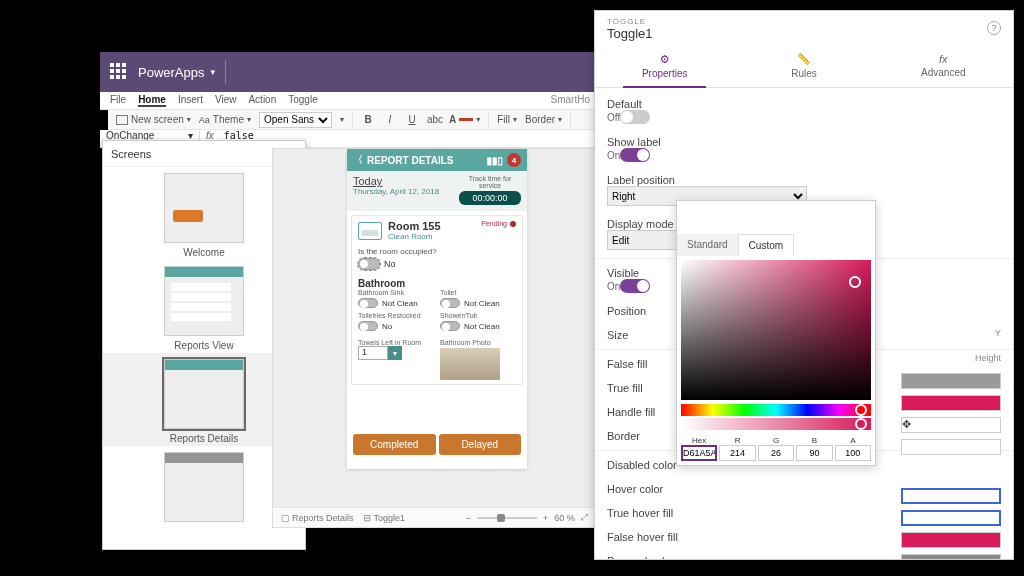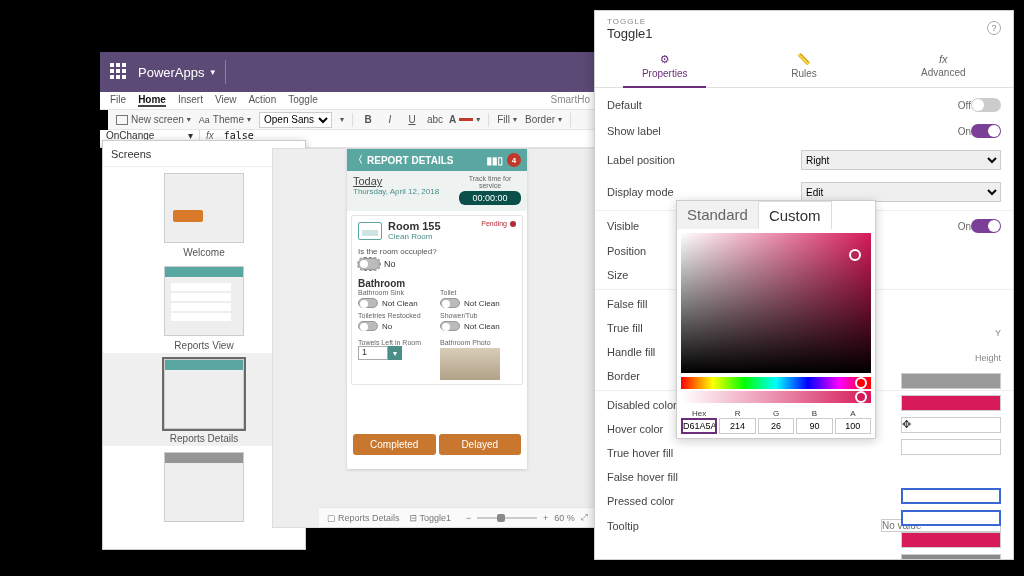--- a/index.html
+++ b/index.html
@@ -85,38 +85,38 @@
 .towrow{display:flex;gap:6px;margin-top:6px;}
 .towrow .lab{font-size:7px;color:#666;}
 .numsel{display:flex;}
 .numsel .n{border:1px solid #aaa;width:30px;height:14px;font-size:9px;padding:0 3px;}
 .numsel .b{width:14px;height:14px;background:#4a8e88;color:#fff;display:flex;align-items:center;justify-content:center;font-size:8px;}
 .photo{width:60px;height:32px;background:linear-gradient(#d9cdb8,#b0a187);margin-top:2px;}
 .actions{position:absolute;left:0;right:0;bottom:8px;display:flex;gap:3px;padding:6px;}
 .actions button{flex:1;background:#c9772e;color:#fff;border:none;border-radius:3px;font-size:10px;padding:5px 0;}
 
 
-.statusbar{position:absolute;left:0;bottom:0;right:0;height:20px;background:#fafafa;border-top:1px solid #e5e5e5;display:flex;align-items:center;padding:0 8px;gap:10px;font-size:9px;color:#777;margin-left:46px;}
+.statusbar{position:absolute;left:0;bottom:0;right:0;height:20px;background:#fafafa;border-top:1px solid #e5e5e5;display:flex;align-items:center;padding:0 8px;gap:10px;font-size:9px;color:#777;}
 .statusbar .zoom{margin-left:auto;display:flex;align-items:center;gap:6px;}
 .statusbar .track{width:60px;height:2px;background:#ccc;position:relative;}
 .statusbar .track::after{content:"";position:absolute;left:20px;top:-3px;width:8px;height:8px;background:#888;border-radius:2px;}
 
 
 .ppanel { position:absolute; right:10px; top:10px; width:420px; height:550px; background:#fff; border:1px solid #d0d0d0; box-shadow:0 2px 10px rgba(0,0,0,.25); display:flex; flex-direction:column; }
 .ppanel .meta { padding:6px 12px 2px; }
 .ppanel .meta .type { font-size:8px; letter-spacing:1px; color:#888; }
 .ppanel .meta .name { font-size:13px; color:#333; }
 .ppanel .meta .help { position:absolute; right:12px; top:10px; width:14px;height:14px;border:1px solid #aaa;border-radius:50%;font-size:9px;color:#888;display:flex;align-items:center;justify-content:center;}
 .ptabs { display:flex; border-bottom:1px solid #e0e0e0; margin-top:4px; }
 .ptabs .t { flex:1; text-align:center; padding:6px 0 8px; font-size:10px; color:#666; position:relative;}
 .ptabs .t .ico{font-size:11px;display:block;margin-bottom:2px;}
 .ptabs .t.active{color:#6b2e7a;}
 .ptabs .t.active::after{content:"";position:absolute;left:20%;right:20%;bottom:-1px;height:2px;background:#6b2e7a;}
 .props { flex:1; overflow:hidden; position:relative; padding:4px 0; }
-.prow { display:flex; align-items:center; padding:6px 12px; font-size:11px; color:#444; }
+.prow { display:flex; align-items:flex-start; padding:6px 12px; font-size:11px; color:#444;flex-direction:column; }
 .prow .plab { width:150px; }
 .prow .pval { flex:1; display:flex; justify-content:flex-end; align-items:center; }
 .prow select { width:200px; font-size:10px; height:20px; border:1px solid #ccc; }
 .divider{height:1px;background:#eee;margin:2px 0;}
 .tsw{width:30px;height:14px;border-radius:7px;background:#ccc;position:relative;}
 .tsw::after{content:"";position:absolute;right:1px;top:1px;width:12px;height:12px;border-radius:50%;background:#fff;}
 .tsw.on{background:#7b3f98;}
 .tsw.on::after{right:1px;}
 .tsw.off::after{left:1px;right:auto;}
 .t-off{color:#666;font-size:10px;}
@@ -125,21 +125,21 @@
 .swcol{position:absolute;right:12px;top:190px;width:100px;display:flex;flex-direction:column;gap:6px;}
 .swcol .swatch{height:16px;}
 .sw-gray{background:#9a9a9a;}
 .sw-pink{background:#d61a5a;}
 .sw-white{background:#fff;}
 .sw-blue{border:2px solid #3a66d6;background:#fff;}
 .sw-gray2{background:#8a8a8a;}
 
 
 .picker { position:absolute; left:676px; top:200px; width:200px; background:#fff; border:1px solid #ccc; box-shadow:0 2px 10px rgba(0,0,0,.2); z-index:50; }
-.picker .tabs{display:flex;font-size:15px;}
+.picker .tabs{display:flex;font-size:10px;margin-top:33px;}
 .picker .tabs div{padding:5px 10px;color:#666;}
 .picker .tabs .act{background:#fff;border:1px solid #ddd;border-bottom:none;color:#333;}
 .picker .tabs div:first-child{background:#f1f1f1;}
 .picker .grad{height:140px;background:linear-gradient(to bottom, rgba(0,0,0,0), #000), linear-gradient(to right, #fff, #d61a5a);position:relative;margin:4px;}
 .picker .grad .ring{position:absolute;right:10px;top:16px;width:12px;height:12px;border:2px solid #fff;border-radius:50%;}
 .picker .hue{height:12px;margin:2px 4px;background:linear-gradient(to right,#f00,#ff0,#0f0,#0ff,#00f,#f0f,#f00);position:relative;}
 .picker .hue .hring{position:absolute;right:4px;top:0;width:12px;height:12px;border:2px solid #fff;border-radius:50%;background:#f00;}
 .picker .alpha{height:12px;margin:2px 4px;background:linear-gradient(to right,#fff,#d61a5a);position:relative;}
 .picker .alpha .aring{position:absolute;right:4px;top:0;width:12px;height:12px;border:2px solid #fff;border-radius:50%;background:#d61a5a;}
 .picker .nums{display:flex;gap:2px;padding:4px;font-size:8px;}

